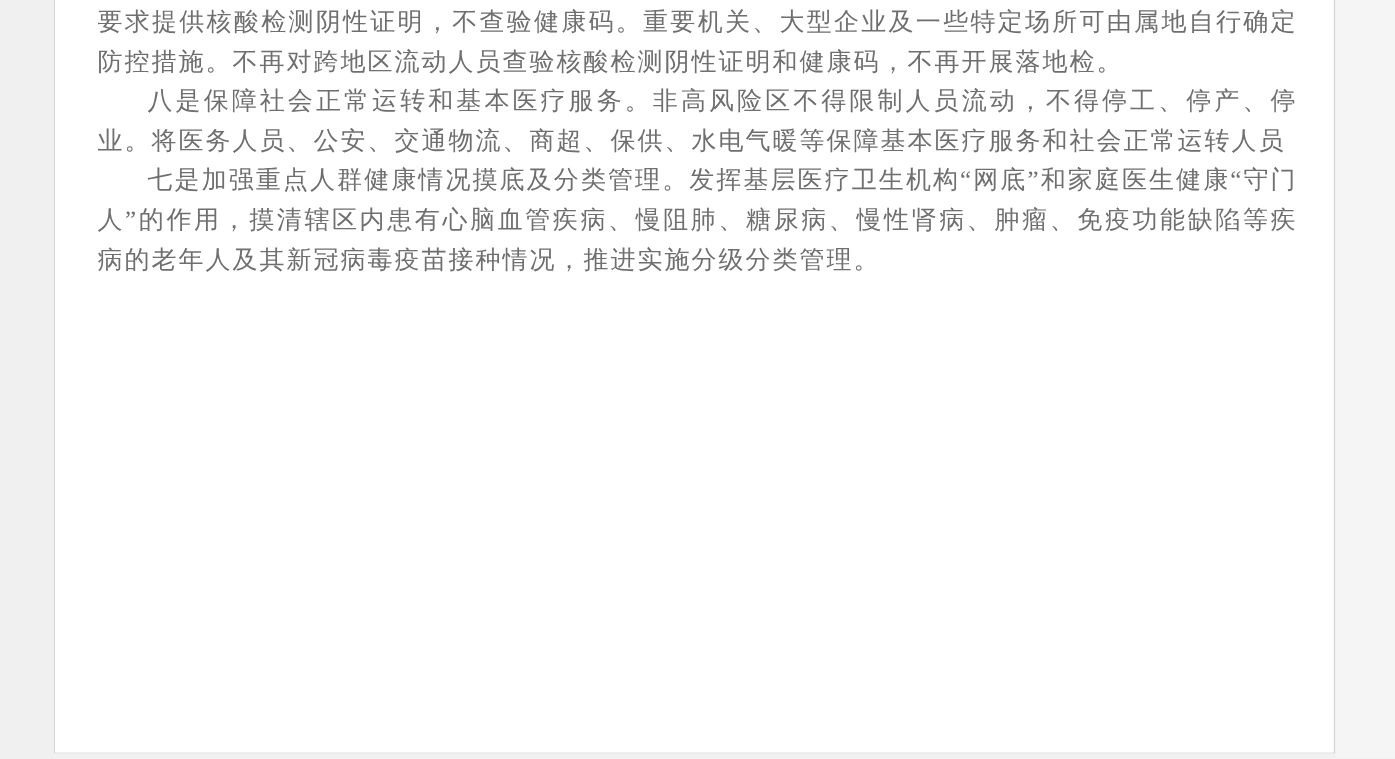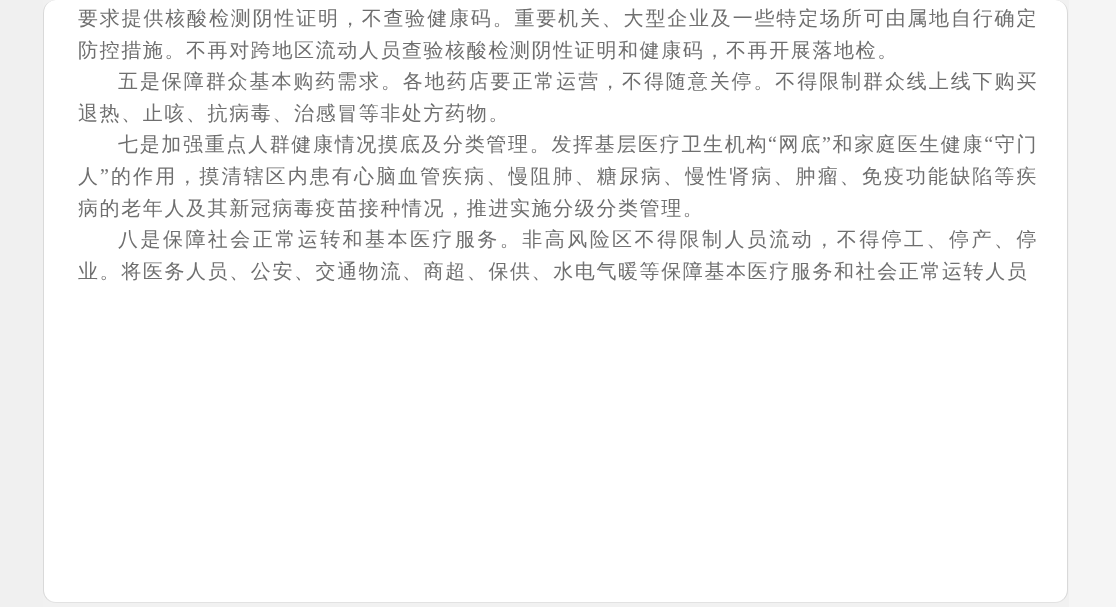--- a/index.html
+++ b/index.html
@@ -35,21 +35,20 @@
     top: 0;
     width: 1025px;
     height: 603px;
     box-sizing: border-box;
     background: #ffffff;
     border-left: 1px solid #d9d9d9;
     border-right: 1px solid #d9d9d9;
     border-bottom: 1px solid #e2e2e2;
     padding: 3px 29px 0 34px;
     overflow: hidden;
-    border-radius: 13px;
   }
   .doc-body p {
     margin: 0;
     font-size: 20px;
     line-height: 31.6px;
     letter-spacing: 1.6px;
     color: #6f6f6f;
     text-align: justify;
     text-justify: inter-character;
     font-weight: 400;
@@ -61,18 +60,17 @@
 </head>
 <body>
 
 <div class="viewport">
   <div class="gutter-left"></div>
   <div class="gutter-right"></div>
 
   <div class="page">
     <div class="doc-body">
       <p>要求提供核酸检测阴性证明，不查验健康码。重要机关、大型企业及一些特定场所可由属地自行确定防控措施。不再对跨地区流动人员查验核酸检测阴性证明和健康码，不再开展落地检。</p>
-      <p class="indent">五是保障群众基本购药需求。各地药店要正常运营，不得随意关停。不得限制群众线上线下购买退热、止咳、抗病毒、治感冒等非处方药物。</p>
+      <p class="indent">八是保障社会正常运转和基本医疗服务。非高风险区不得限制人员流动，不得停工、停产、停业。将医务人员、公安、交通物流、商超、保供、水电气暖等保障基本医疗服务和社会正常运转人员</p>
       <p class="indent">七是加强重点人群健康情况摸底及分类管理。发挥基层医疗卫生机构“网底”和家庭医生健康“守门人”的作用，摸清辖区内患有心脑血管疾病、慢阻肺、糖尿病、慢性肾病、肿瘤、免疫功能缺陷等疾病的老年人及其新冠病毒疫苗接种情况，推进实施分级分类管理。</p>
-      <p class="indent">八是保障社会正常运转和基本医疗服务。非高风险区不得限制人员流动，不得停工、停产、停业。将医务人员、公安、交通物流、商超、保供、水电气暖等保障基本医疗服务和社会正常运转人员</p>
     </div>
   </div>
 </div>
 
 </body></html>

